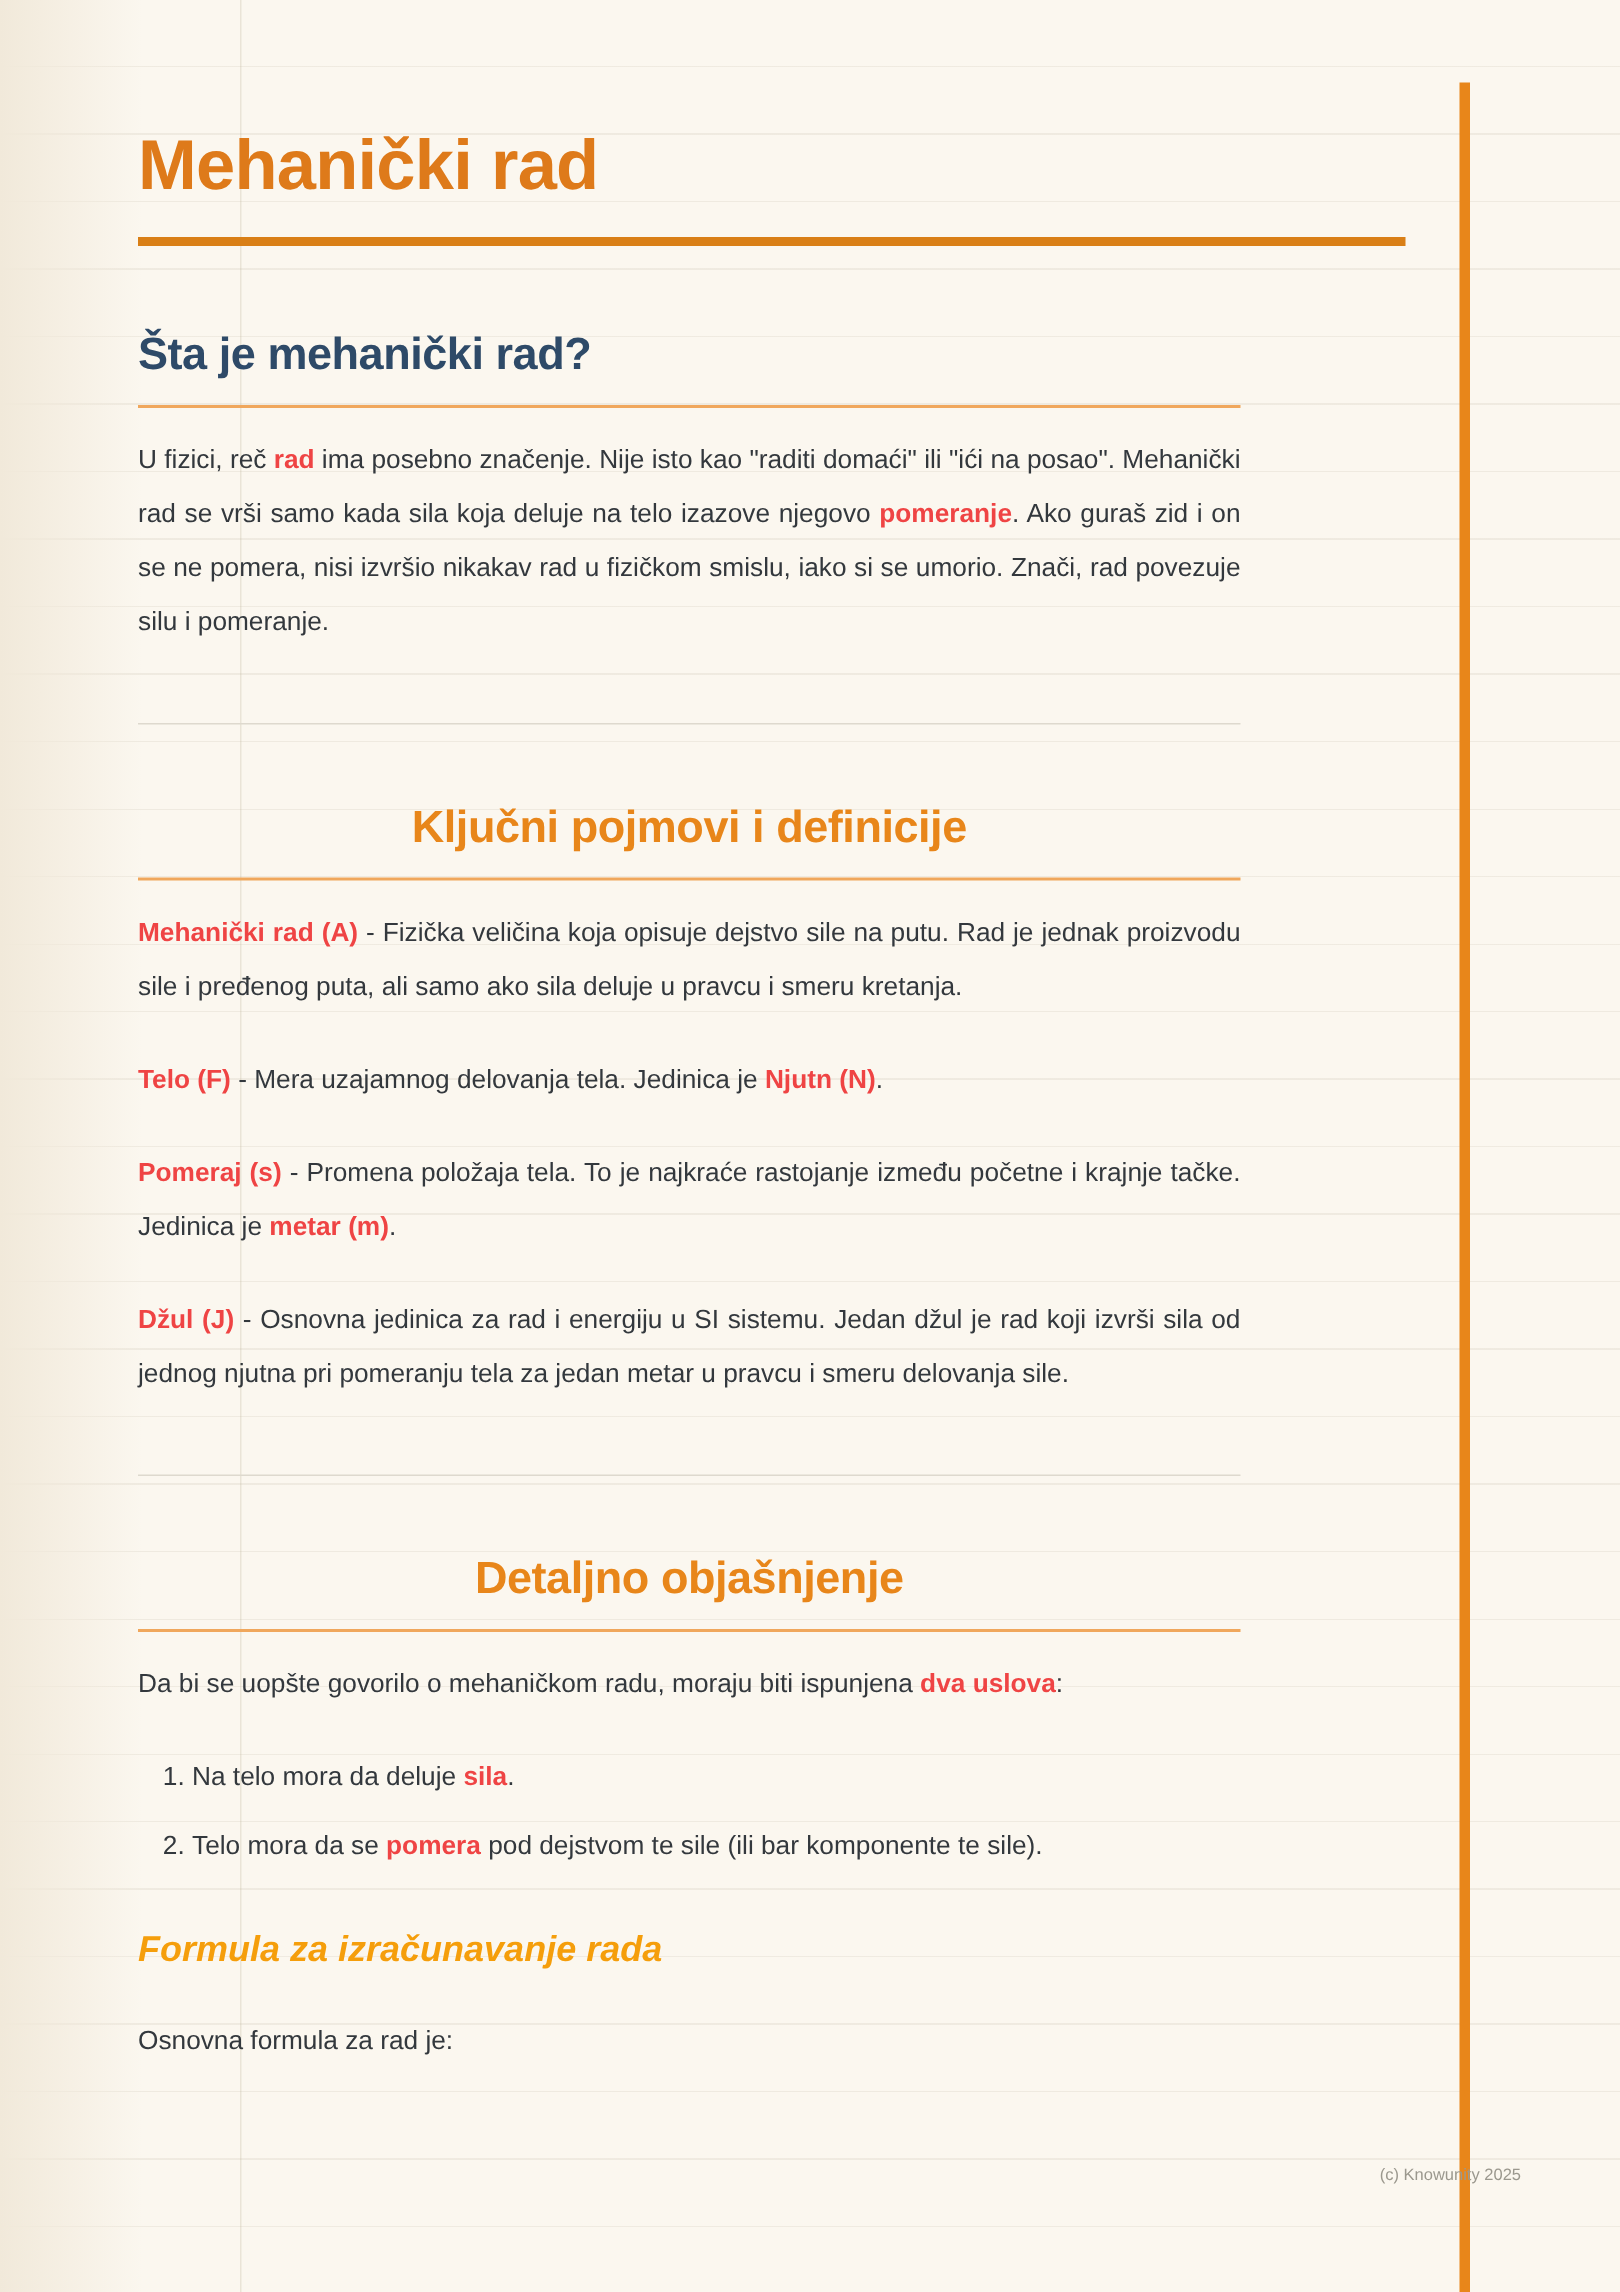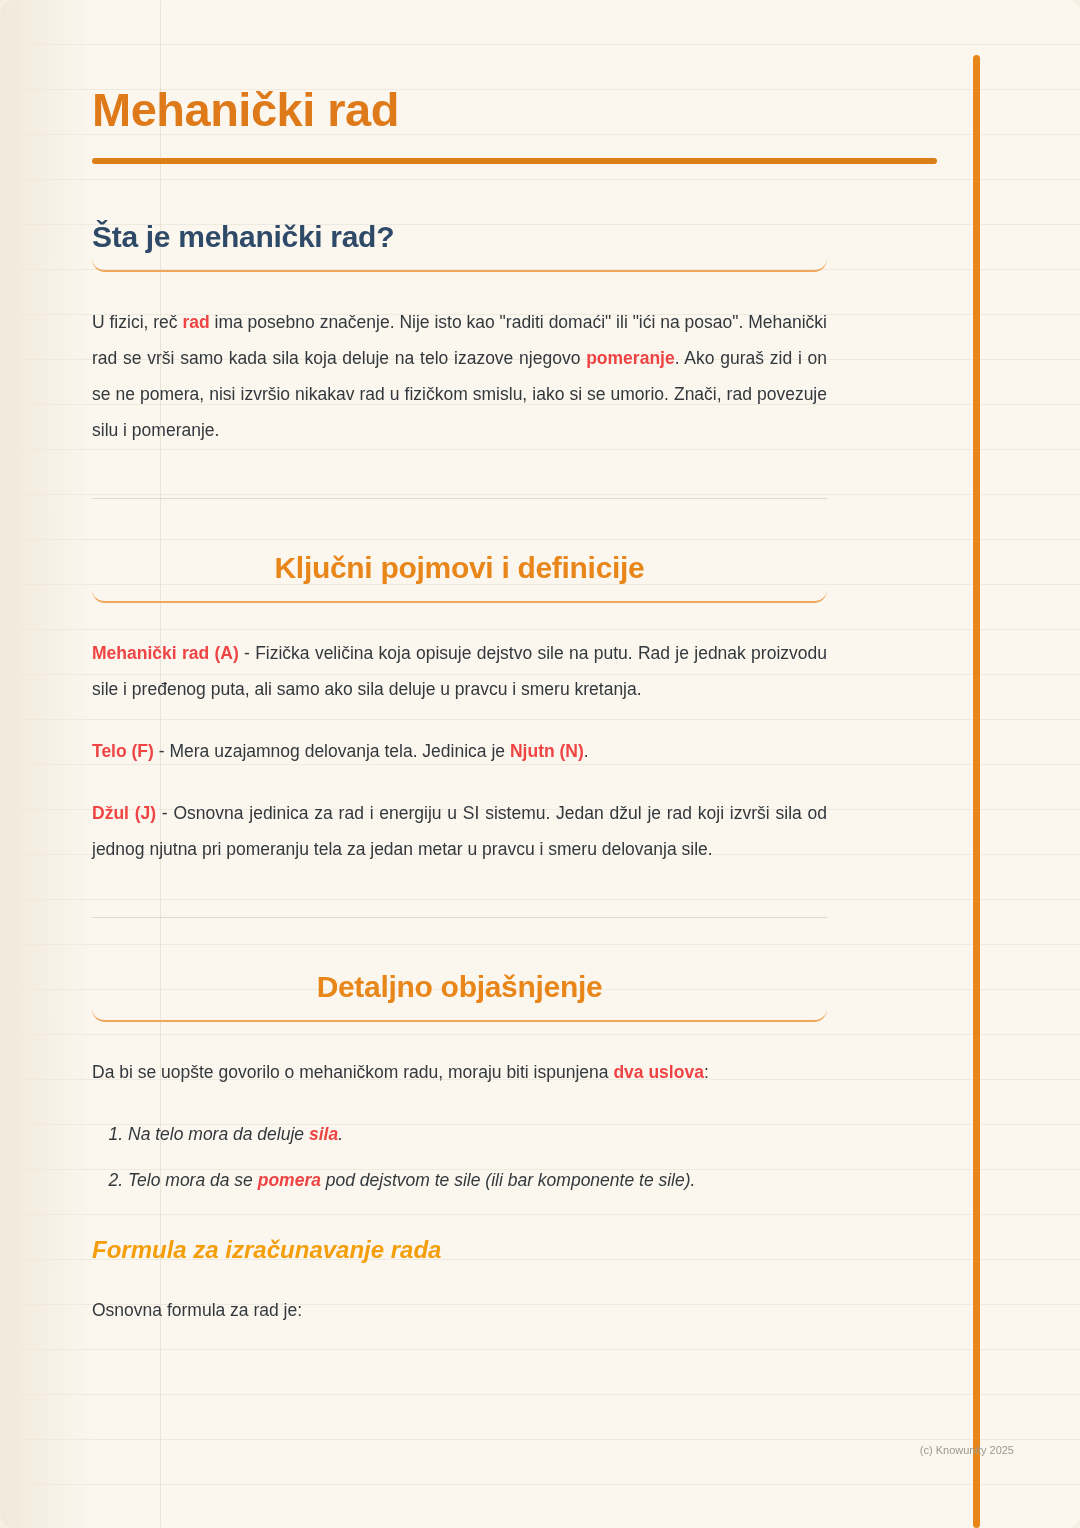--- a/index.html
+++ b/index.html
@@ -1,15 +1,15 @@
 <!DOCTYPE html>
 <html><head>
 <meta charset="utf-8">
 <style>
-  * { box-sizing: border-box; margin: 0; padding: 0; border-radius: 13px; }
+  * { box-sizing: border-box; margin: 0; padding: 0; }
   html, body { width: 1080px; }
   body {
     font-family: "Liberation Sans", "DejaVu Sans", sans-serif;
     background: #F6F0E4;
   }
   .page {
     position: relative;
     width: 1080px;
     height: 1528px;
     background: #FBF7EF;
@@ -59,21 +59,21 @@
     margin-top: 22px;
     margin-bottom: 56px;
   }
   section { width: 735px; }
   h2 {
     font-size: 30px;
     font-weight: 700;
     letter-spacing: -0.3px;
     padding-bottom: 16px;
     border-bottom: 2px solid #F0A75C;
-    margin-bottom: 32px;
+    margin-bottom: 16px;
   }
   h2.navy { color: #2E4A68; }
   h2.orange { color: #E8861A; text-align: center; }
   .body-text {
     font-size: 17.5px;
     line-height: 36px;
     color: #33383D;
     text-align: justify;
     margin-bottom: 26px;
   }
@@ -85,21 +85,20 @@
   }
   ol {
     margin: 2px 0 14px 0;
     padding-left: 36px;
   }
   ol li {
     font-size: 17.5px;
     line-height: 36px;
     color: #33383D;
     margin-bottom: 10px;
-    font-style: italic;
   }
   h3.subheading {
     font-size: 24px;
     font-weight: 700;
     color: #F59E0B;
     margin: 38px 0 28px 0;
     font-style: italic;
   }
   .footer {
     position: absolute;
@@ -127,20 +126,21 @@
       <h2 class="navy">Šta je mehanički rad?</h2>
       <p class="body-text"><span>U fizici, reč </span><strong>rad</strong><span> ima posebno značenje. Nije isto kao "raditi domaći" ili "ići na posao". Mehanički rad se vrši samo kada sila koja deluje na telo izazove njegovo </span><strong>pomeranje</strong><span>. Ako guraš zid i on se ne pomera, nisi izvršio nikakav rad u fizičkom smislu, iako si se umorio. Znači, rad povezuje silu i pomeranje.</span></p>
     </section>
 
     <div class="divider"></div>
 
     <section>
       <h2 class="orange">Ključni pojmovi i definicije</h2>
       <p class="body-text"><strong>Mehanički rad (A)</strong><span> - Fizička veličina koja opisuje dejstvo sile na putu. Rad je jednak proizvodu sile i pređenog puta, ali samo ako sila deluje u pravcu i smeru kretanja.</span></p>
       <p class="body-text"><strong>Telo (F)</strong><span> - Mera uzajamnog delovanja tela. Jedinica je </span><strong>Njutn (N)</strong><span>.</span></p>
+      <p class="body-text"><strong>Pomeraj (s)</strong><span> - Promena položaja tela. To je najkraće rastojanje između početne i krajnje tačke. Jedinica je </span><strong>metar (m)</strong><span>.</span></p>
       <p class="body-text"><strong>Džul (J)</strong><span> - Osnovna jedinica za rad i energiju u SI sistemu. Jedan džul je rad koji izvrši sila od jednog njutna pri pomeranju tela za jedan metar u pravcu i smeru delovanja sile.</span></p>
     </section>
 
     <div class="divider"></div>
 
     <section>
       <h2 class="orange">Detaljno objašnjenje</h2>
       <p class="body-text"><span>Da bi se uopšte govorilo o mehaničkom radu, moraju biti ispunjena </span><strong>dva uslova</strong><span>:</span></p>
       <ol>
         <li><span>Na telo mora da deluje </span><strong>sila</strong><span>.</span></li>

